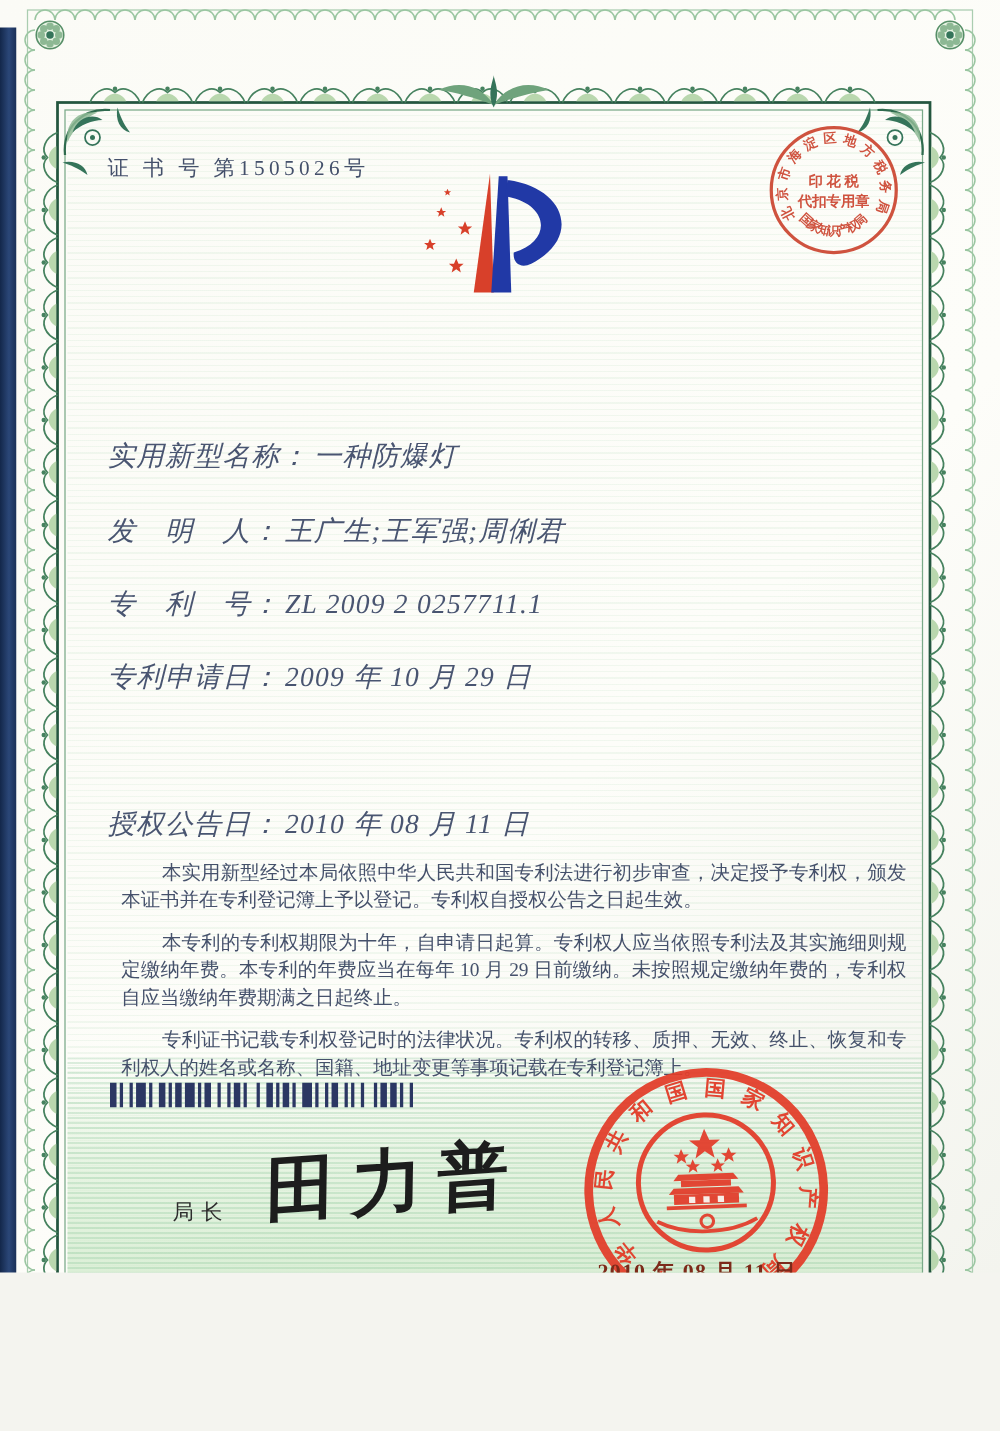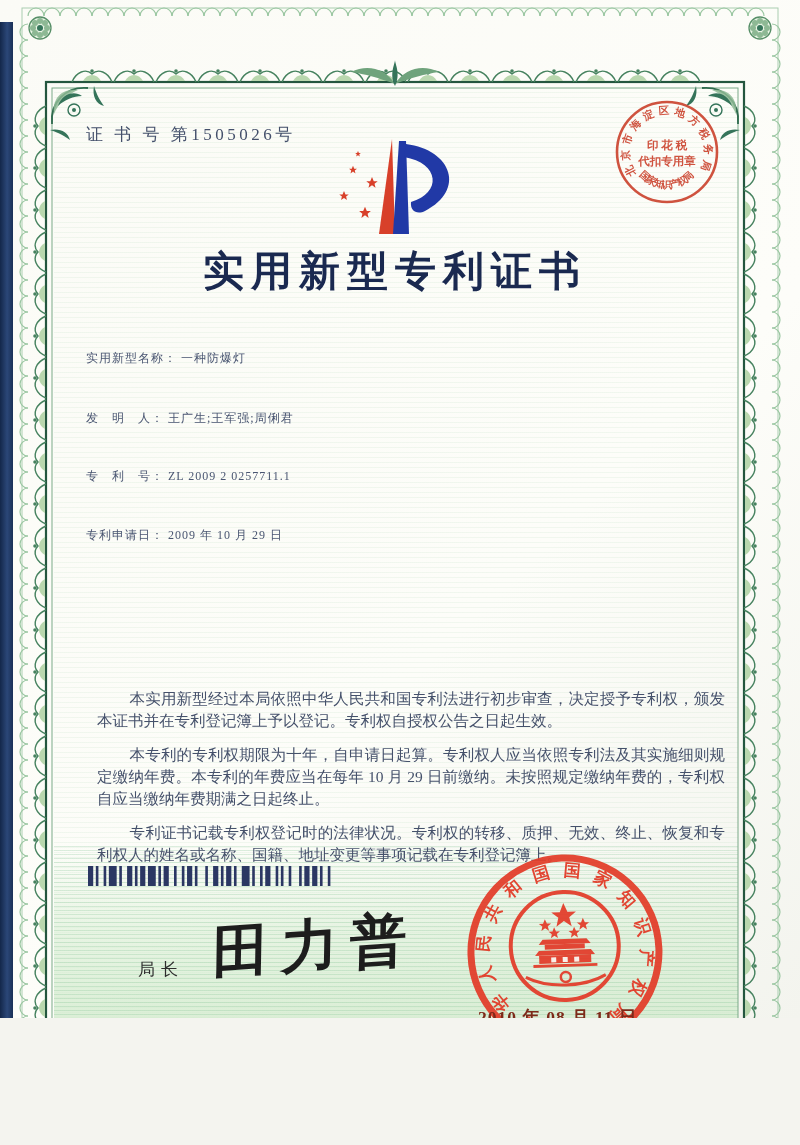--- a/index.html
+++ b/index.html
@@ -5,21 +5,21 @@
   html,body{margin:0;padding:0;}
   body{width:800px;height:1145px;background:#f4f4ef;font-family:"Liberation Serif","DejaVu Serif",serif;}
   .page{position:relative;width:800px;height:1018px;overflow:hidden;background:linear-gradient(135deg,#fbfbf6 0%,#fdfdf9 60%,#f3f4ee 100%);}
   .navy-edge{position:absolute;left:0;top:22px;width:13px;height:1123px;background:linear-gradient(90deg,#13274a 0%,#2b4778 55%,#1a3057 100%);}
   .texture{position:absolute;left:54px;top:92px;width:684px;height:996px;background:repeating-linear-gradient(180deg,rgba(150,205,160,.12) 0 1px,transparent 1px 5px);pointer-events:none;}
   .tint-bottom{position:absolute;left:54px;top:846px;width:684px;height:242px;background:linear-gradient(180deg,rgba(223,241,219,0) 0%,rgba(214,237,209,.55) 35%,rgba(204,232,199,.88) 100%);}
   .tint-bottom::after{content:'';position:absolute;inset:0;background:repeating-linear-gradient(180deg,rgba(120,190,140,.25) 0 1px,transparent 1px 4px);}
   svg.overlay{position:absolute;left:0;top:0;}
   .cert-no{position:absolute;left:86px;top:123px;font-size:17px;letter-spacing:3.5px;color:#44506b;z-index:3;}
   .title{position:absolute;left:46px;top:244px;width:698px;text-align:center;font-size:41px;font-weight:700;letter-spacing:7px;color:#1a2950;z-index:3;}
-  .field{position:absolute;left:86px;font-size:12px;color:#495571;letter-spacing:1px;z-index:3;white-space:nowrap;}
+  .field{position:absolute;left:86px;font-size:22px;color:#495571;letter-spacing:1px;z-index:3;white-space:nowrap;font-style:italic;}
   .field .val{margin-left:4px;}
   .paras{position:absolute;left:85px;top:676px;width:652px;z-index:3;color:#45516b;font-size:15.5px;line-height:22px;text-align:justify;}
   .paras p{margin:12px;text-indent:2.1em;}
   .barcode{position:absolute;left:88px;top:866px;z-index:3;}
   .director{position:absolute;left:138px;top:958px;font-size:17px;letter-spacing:6px;color:#2d2d2d;z-index:3;}
   .signature{position:absolute;left:212px;top:908px;font-size:57px;font-weight:700;letter-spacing:12px;color:#1d1d1d;transform:rotate(-4deg) skewX(-5deg);z-index:3;}
   .seal-svg{position:absolute;left:460px;top:848px;z-index:4;transform:rotate(-2deg);}
   .seal-date{position:absolute;left:478px;top:1005px;font-size:17.5px;letter-spacing:1px;color:#7d2a1a;font-weight:600;z-index:5;}
   .stamp-svg{position:absolute;left:607px;top:92px;z-index:3;opacity:.92;}
   .logo-svg{position:absolute;left:322px;top:132px;z-index:3;}
@@ -413,33 +413,35 @@
     <path d="M84 12 C 130 18, 144 58, 103 79 C 95 83, 88 79, 89 70 C 120 61, 118 31, 82 25 Z" fill="#2139a6"></path>
     <g fill="#d8402a">
       <use href="#star" transform="translate(31,38) scale(0.42)"></use>
       <use href="#star" transform="translate(50,51) scale(0.60)"></use>
       <use href="#star" transform="translate(22,64) scale(0.50)"></use>
       <use href="#star" transform="translate(43,81) scale(0.62)"></use>
       <use href="#star" transform="translate(36,22) scale(0.30)"></use>
     </g>
   </svg>
 
-  <div class="title">实用新型专利证书</div>
 
   <div class="field" style="top:350px">
     <span>实用新型名称：</span><span class="val">一种防爆灯</span>
   </div>
   <div class="field" style="top:410px">
     <span>发　明　人：</span><span class="val">王广生;王军强;周俐君</span>
   </div>
   <div class="field" style="top:468px">
     <span>专　利　号：</span><span class="val">ZL 2009 2 0257711.1</span>
   </div>
   <div class="field" style="top:527px">
     <span>专利申请日：</span><span class="val">2009 年 10 月 29 日</span>
+  </div>
+  <div class="field" style="top:644px">
+    <span>授权公告日：</span><span class="val">2010 年 08 月 11 日</span>
   </div>
 
   <div class="paras">
     <p>本实用新型经过本局依照中华人民共和国专利法进行初步审查，决定授予专利权，颁发本证书并在专利登记簿上予以登记。专利权自授权公告之日起生效。</p>
     <p>本专利的专利权期限为十年，自申请日起算。专利权人应当依照专利法及其实施细则规定缴纳年费。本专利的年费应当在每年 10 月 29 日前缴纳。未按照规定缴纳年费的，专利权自应当缴纳年费期满之日起终止。</p>
     <p>专利证书记载专利权登记时的法律状况。专利权的转移、质押、无效、终止、恢复和专利权人的姓名或名称、国籍、地址变更等事项记载在专利登记簿上。</p>
   </div>
 
   <svg id="barcode-svg" class="barcode" width="245" height="20" preserveAspectRatio="none" viewBox="0 0 159.8 20">
       <rect x="0" y="0" width="3.4" height="20" fill="#2b3763"></rect>

